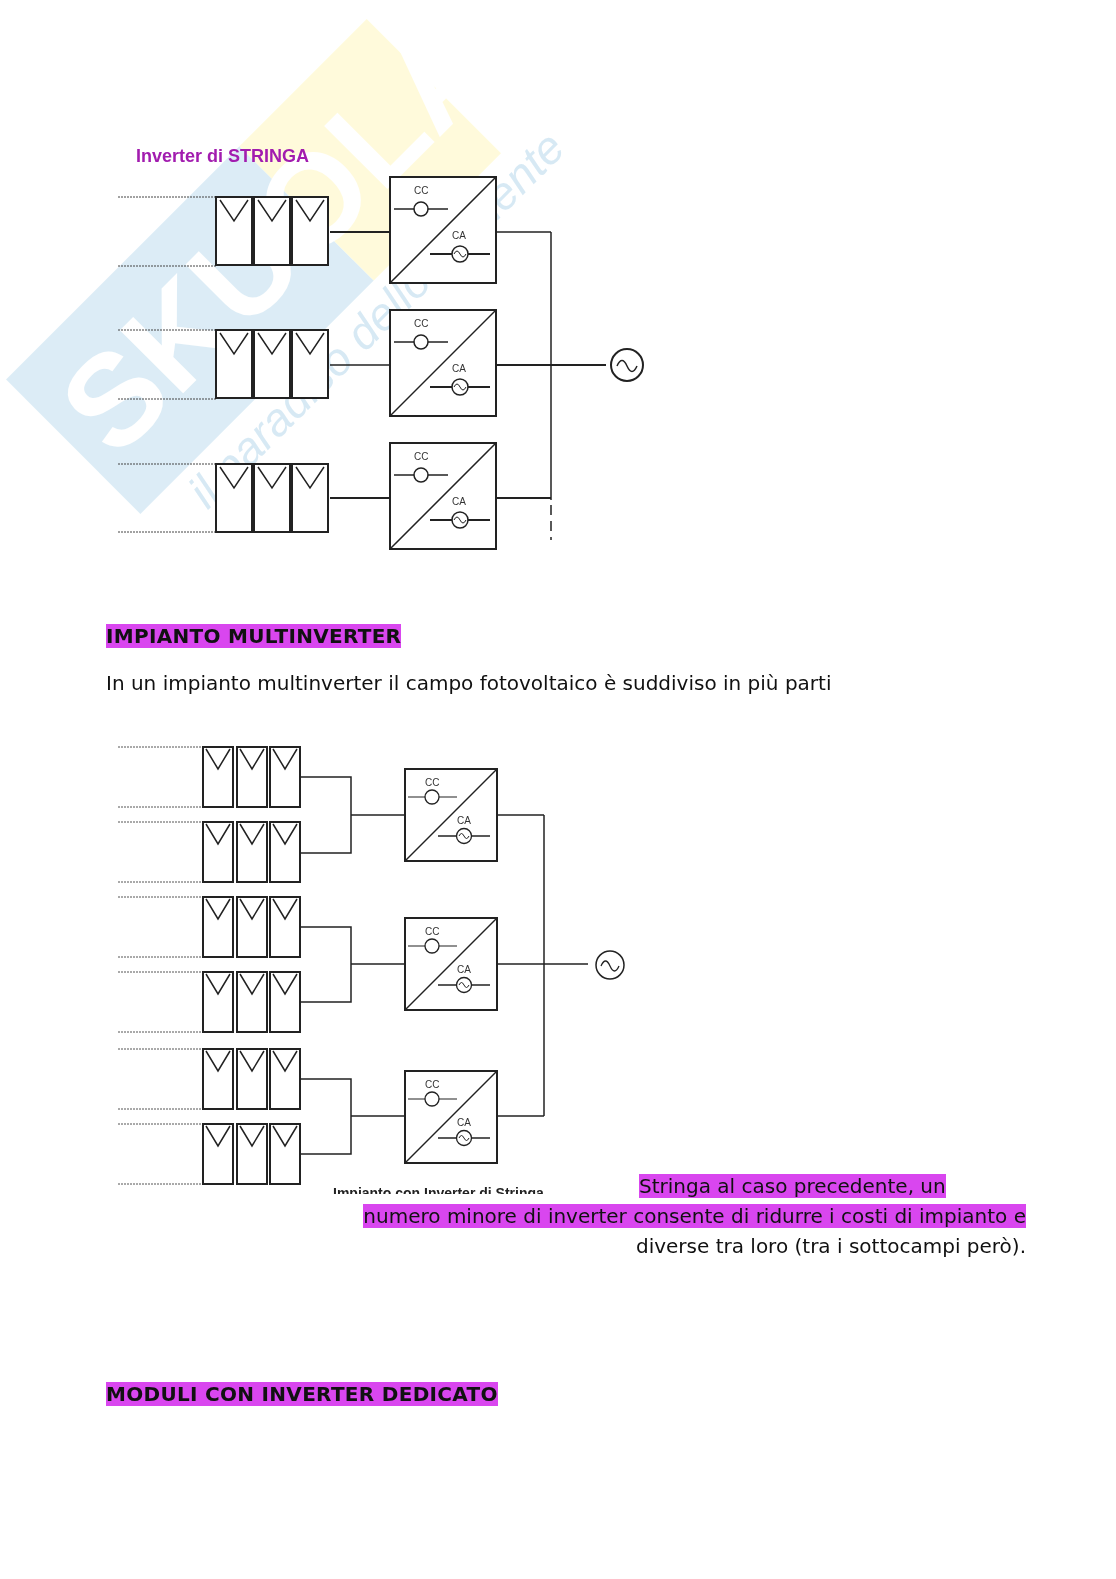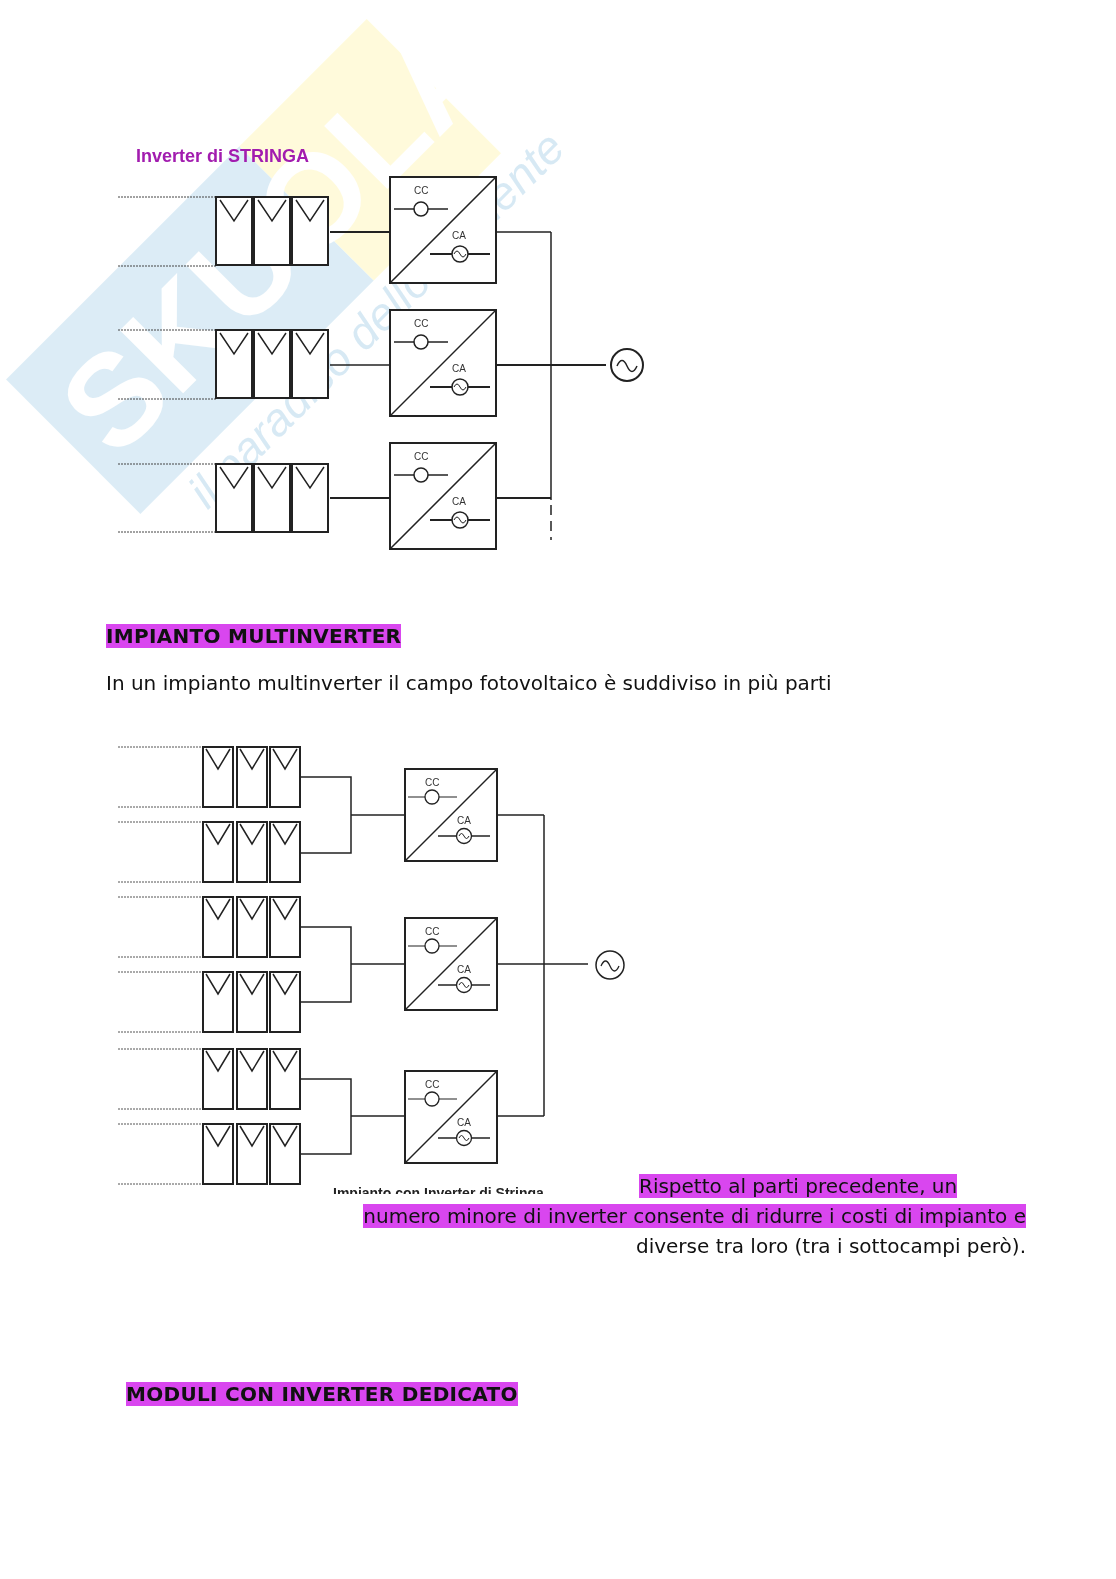--- a/index.html
+++ b/index.html
@@ -159,22 +159,22 @@
   <use href="#inv2" x="405" y="1071"></use>
   <circle cx="610" cy="965" r="14" fill="#fff" stroke="#222" stroke-width="1.5"></circle>
   <path d="M601,966 q4.5,-10 9,0 q4.5,10 9,0" fill="none" stroke="#222" stroke-width="1.3"></path>
 </svg>
 
 <div class="abs cap-clip" style="left:333px; top:1183px; width:300px;">
   <div style="font-family:'Liberation Sans',sans-serif; font-weight:bold; font-size:14px; color:#222; line-height:20px;">Impianto con Inverter di Stringa</div>
 </div>
 
 <div class="abs p" style="left:639px; top:1171px;">
-  <span class="hl">Rispetto al parti precedente, un</span>
+  <span class="hl">Stringa al caso precedente, un</span>
 </div>
 <div class="abs p" style="left:106px; top:1201px; width:920px;text-align:right;">
   <div><span class="hl">numero minore di inverter consente di ridurre i costi di impianto e</span></div>
   <div>diverse tra loro (tra i sottocampi però).</div>
 </div>
 
-<div class="abs h2" style="left:106px; top:1382px;margin-left:20px;">
+<div class="abs h2" style="left:106px; top:1382px;">
   <span class="hl">MODULI CON INVERTER DEDICATO</span>
 </div>
 
 </body></html>

